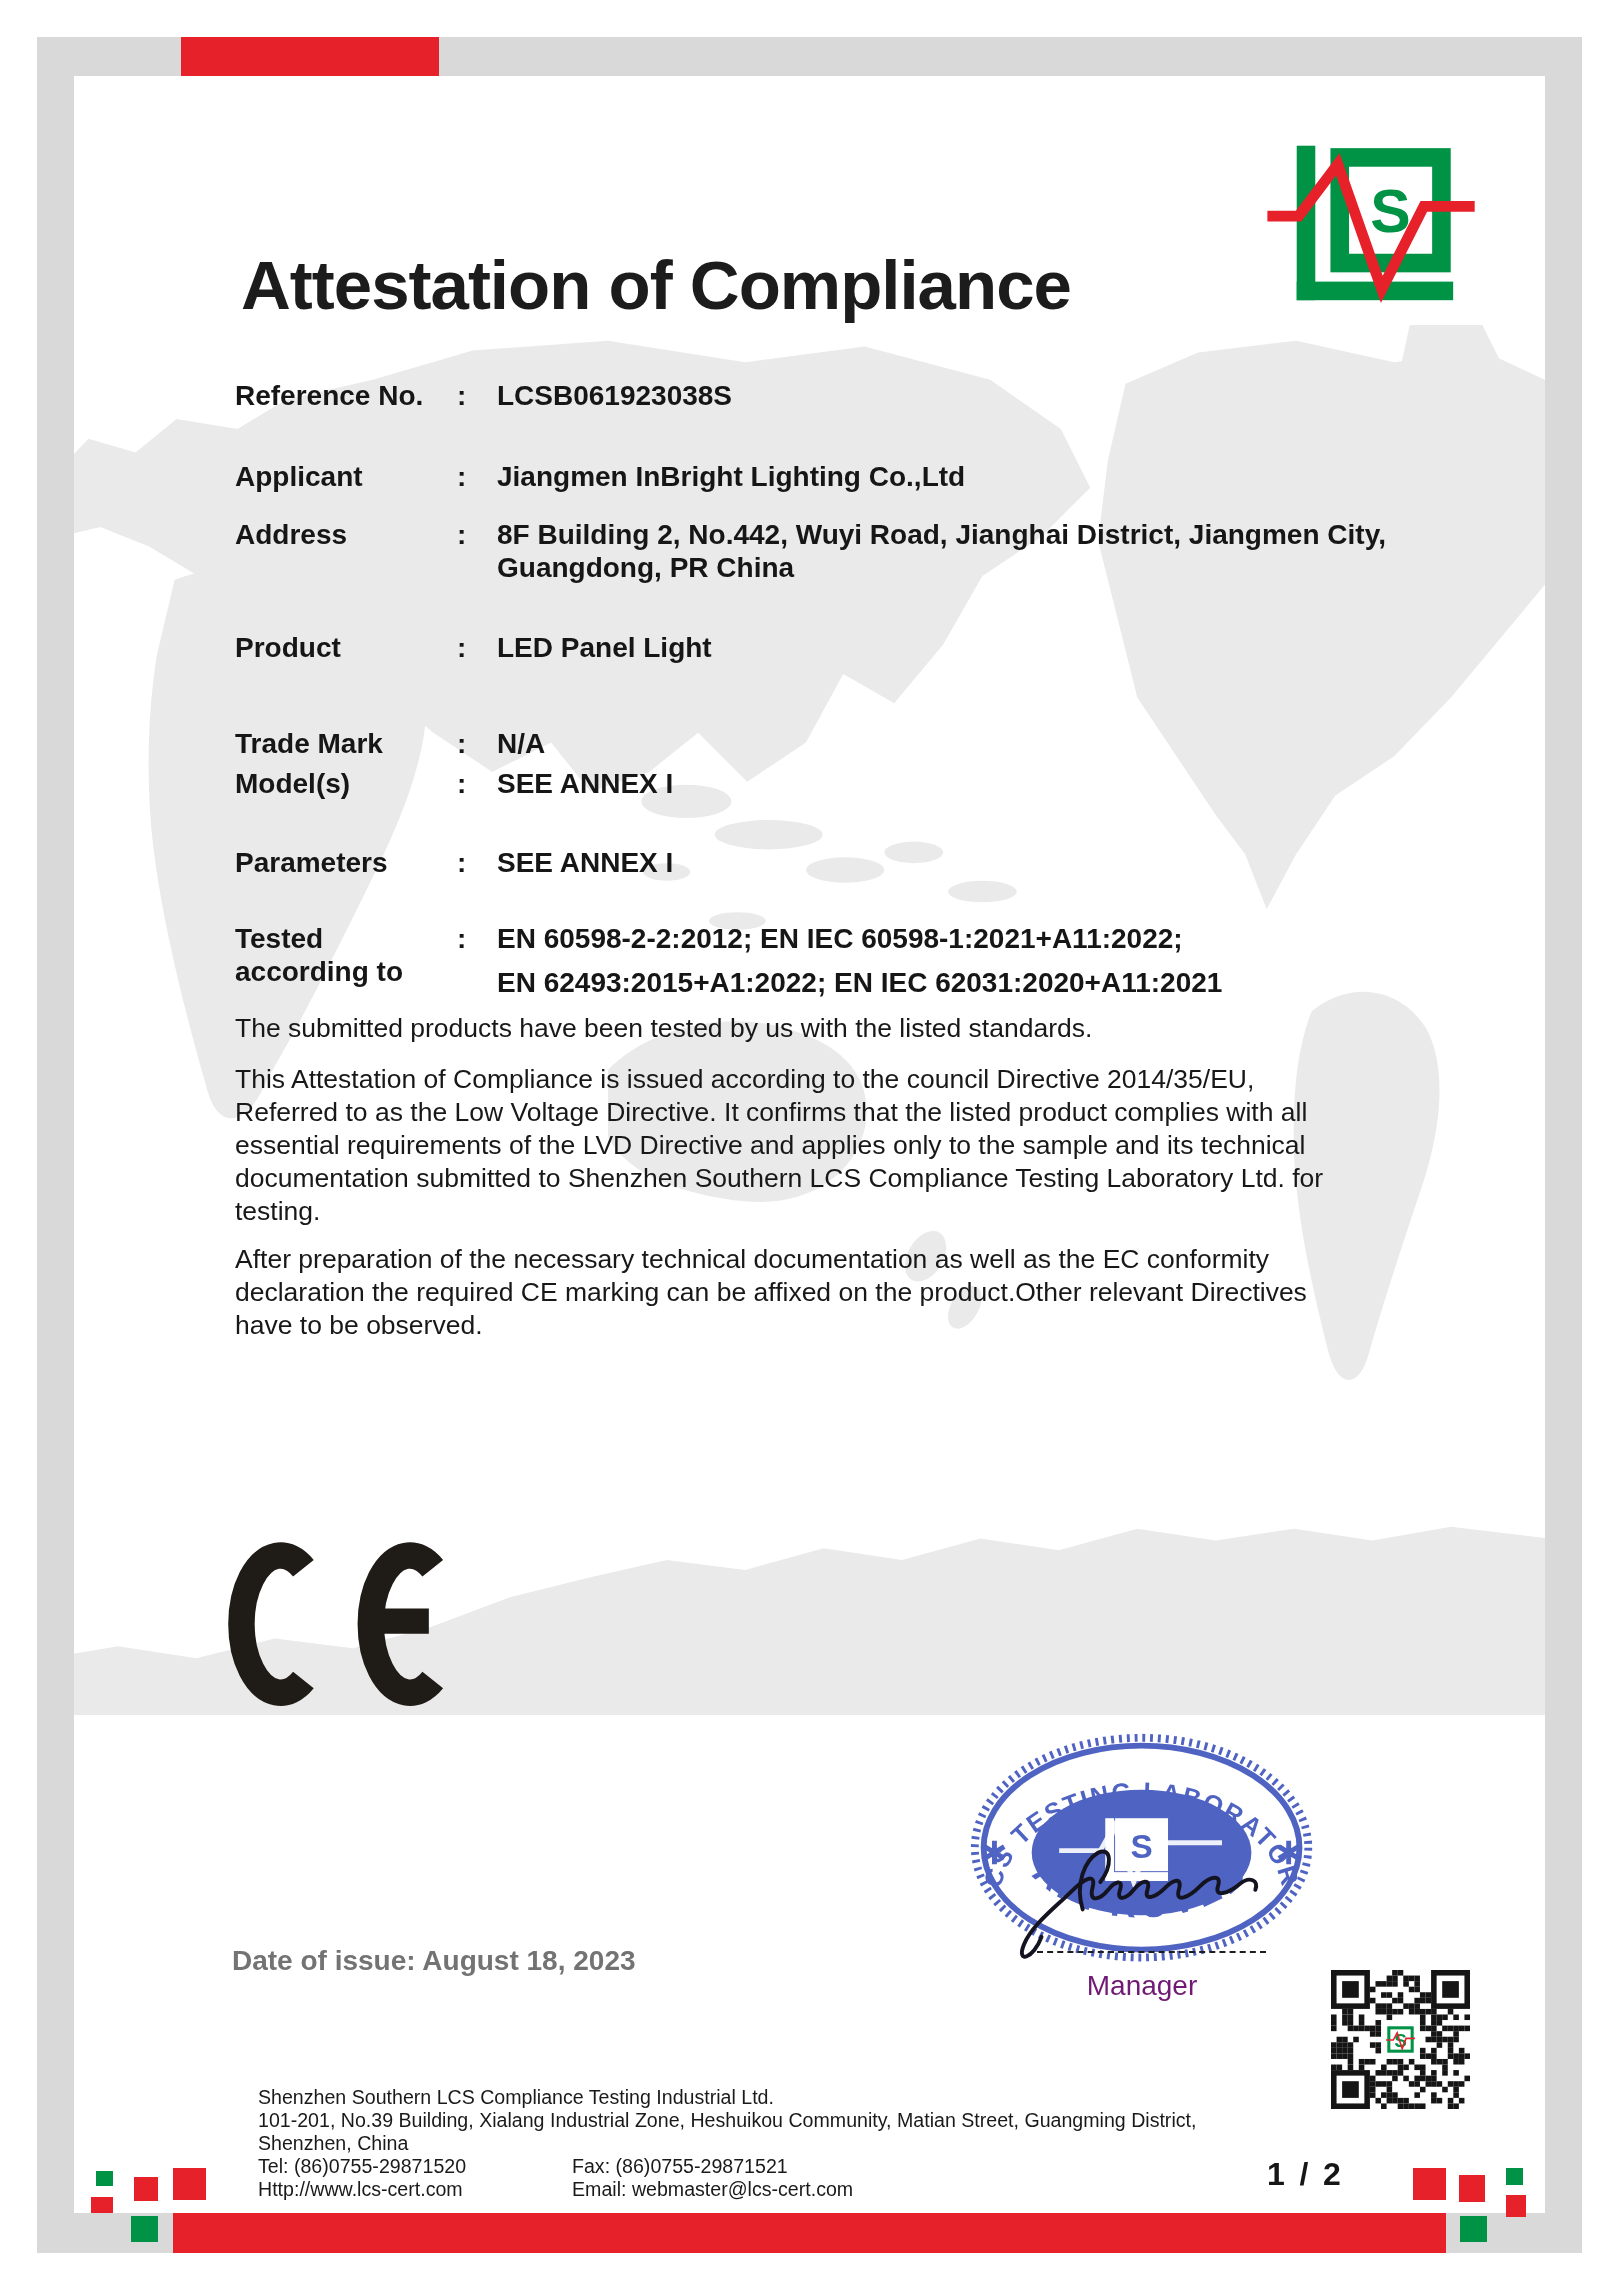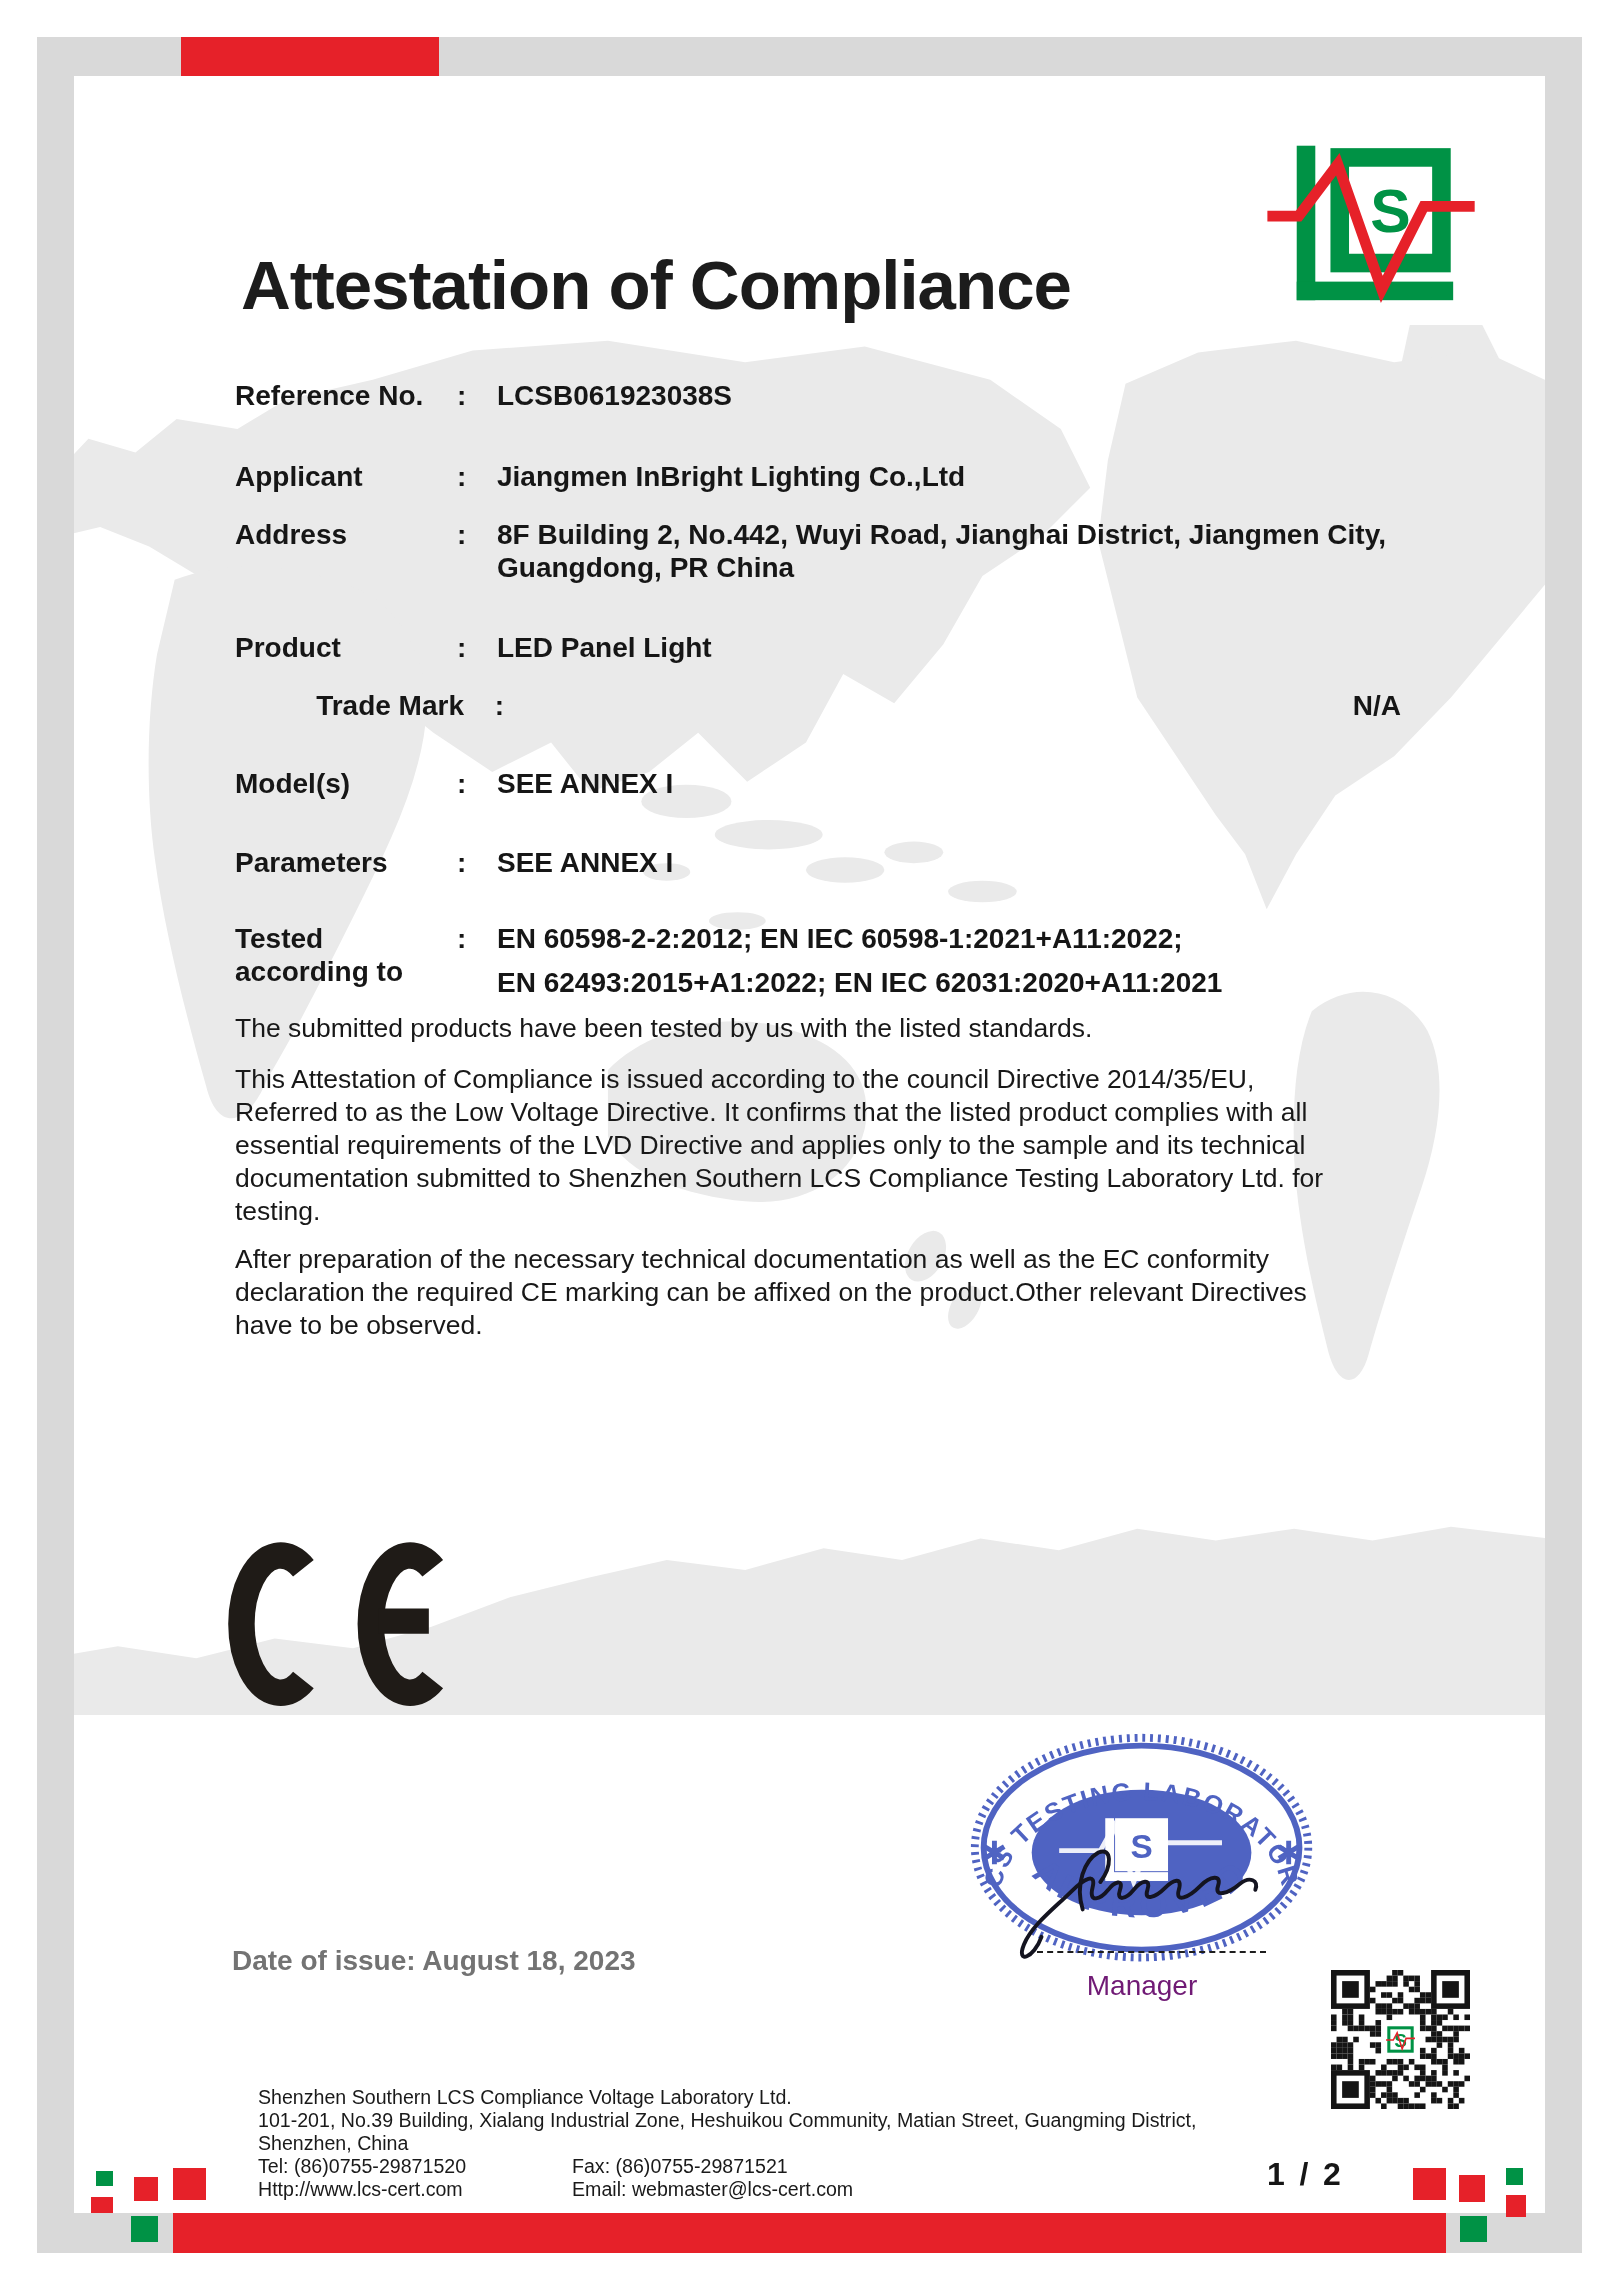--- a/index.html
+++ b/index.html
@@ -96,21 +96,21 @@
   <div class="frow" style="top:460px;">
     <span class="flabel">Applicant</span><span class="fcolon">:</span><span class="fvalue">Jiangmen InBright Lighting Co.,Ltd</span>
   </div>
   <div class="frow" style="top:518px;">
     <span class="flabel">Address</span><span class="fcolon">:</span><span class="fvalue">8F Building 2, No.442, Wuyi Road, Jianghai District, Jiangmen City,
 Guangdong, PR China</span>
   </div>
   <div class="frow" style="top:624px;margin-top:7px;">
     <span class="flabel">Product</span><span class="fcolon"></span><span class="fcolon" style="margin-left:-40px;">:</span><span class="fvalue">LED Panel Light</span>
   </div>
-  <div class="frow" style="top:689px;text-align:right;">
+  <div class="frow" style="top:727px;">
     <span class="flabel">Trade Mark</span><span class="fcolon">:</span><span class="fvalue">N/A</span>
   </div>
   <div class="frow" style="top:767px;">
     <span class="flabel">Model(s)</span><span class="fcolon">:</span><span class="fvalue">SEE ANNEX I</span>
   </div>
   <div class="frow" style="top:846px;">
     <span class="flabel">Parameters</span><span class="fcolon">:</span><span class="fvalue">SEE ANNEX I</span>
   </div>
   <div class="frow" style="top:922px;">
     <span class="flabel">Tested
@@ -387,21 +387,21 @@
       <rect x="0" y="18" width="7" height="7" fill="#151515"></rect>
       <rect x="1" y="19" width="5" height="5" fill="#ffffff"></rect>
       <rect x="2" y="20" width="3" height="3" fill="#151515"></rect>
       <rect x="9.6" y="9.6" width="5.8" height="5.8" fill="#ffffff"></rect>
       <rect x="10.4" y="10.4" width="4.2" height="4.2" fill="#ffffff" stroke="#009245" stroke-width="0.55"></rect>
       <text x="12.5" y="13.9" font-size="3.4" font-weight="bold" fill="#009245" text-anchor="middle" font-family="Liberation Sans, sans-serif">S</text>
       <polyline points="9.9,12.6 11.2,12.6 11.9,11.3 12.8,14.2 13.5,12.3 15.1,12.3" fill="none" stroke="#e62129" stroke-width="0.28"></polyline>
     </svg>
 
   <div id="footer">
-    <div>Shenzhen Southern LCS Compliance Voltage Laboratory Ltd.</div>
+    <div>Shenzhen Southern LCS Compliance Testing Industrial Ltd.</div>
     <div>101-201, No.39 Building, Xialang Industrial Zone, Heshuikou Community, Matian Street, Guangming District,</div>
     <div>Shenzhen, China</div>
     <div>
       <span class="c1">Tel: (86)0755-29871520</span><span>Fax: (86)0755-29871521</span>
     </div>
     <div>
       <span class="c1">Http://www.lcs-cert.com</span><span>Email: webmaster@lcs-cert.com</span>
     </div>
   </div>
 

